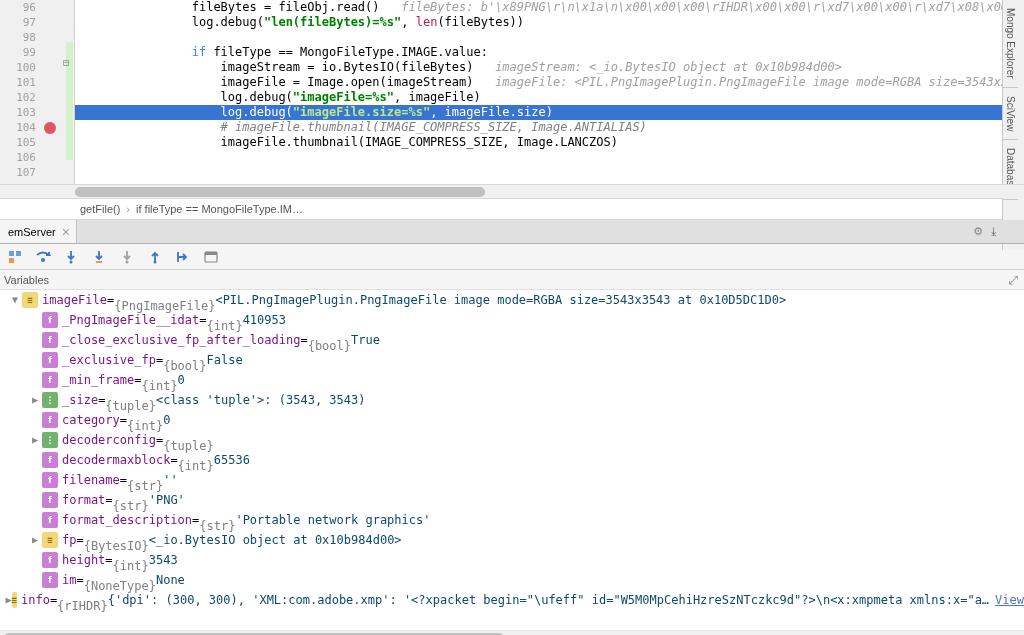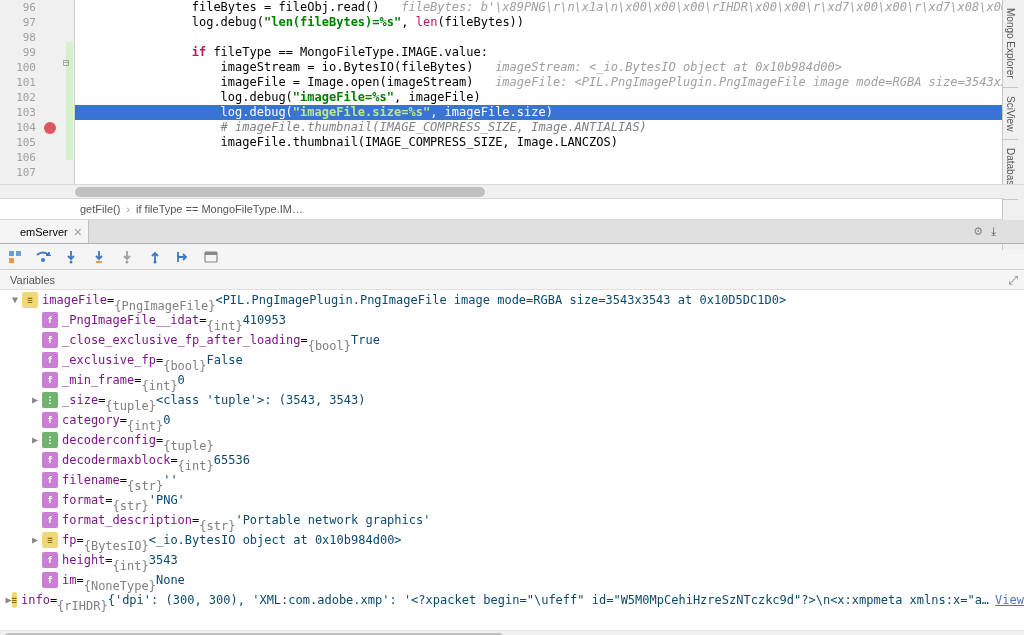--- a/index.html
+++ b/index.html
@@ -12,43 +12,43 @@
     .gutter-marks { position: absolute; left: 40px; top: 0; width: 35px; }
     .breakpoint { position: absolute; width: 12px; height: 12px; background: #db5860; border-radius: 50%; left: 4px; }
     .fold-bar { position: absolute; left: 66px; top: 42px; width: 7px; height: 118px; background: #d4f2c9; }
     .fold-icon { position: absolute; left: 63px; top: 57px; width: 12px; height: 12px; font-size: 10px; color: #888; }
     
     .code { flex: 1; position: relative; line-height: 15px; font-size: 12px; color: #000; overflow: hidden; }
     .code-line { height: 15px; white-space: pre; padding-left: 30px; }
     .code-line.highlighted { background: #3874d1; color: #fff; }
     .code-line.highlighted .str { color: #b9e88b; }
     .code-line.highlighted .kw, .code-line.highlighted .num, .code-line.highlighted .id { color: #fff; }
-    .kw { color: #be185d; font-weight: bold; }
+    .kw { color: #3b82f6; font-weight: normal; }
     .str { color: #008000; font-weight: bold; }
     .id { color: #000; }
     .builtin { color: #be185d; }
     .hint { color: #a0a0a0; font-style: italic; }
     .comment { color: #808080; font-style: italic; }
     
     .hscroll { height: 14px; background: #f0f0f0; border-top: 1px solid #d8d8d8; position: relative; }
     .hscroll-thumb { position: absolute; left: 75px; top: 2px; height: 10px; width: 410px; background: #c0c0c0; border-radius: 5px; }
     
     .breadcrumb { height: 22px; background: #fff; border-top: 1px solid #d8d8d8; border-bottom: 1px solid #d8d8d8; display: flex; align-items: center; padding-left: 80px; font-size: 11px; color: #555; font-family: -apple-system, sans-serif; }
     .breadcrumb .sep { margin: 0 6px; color: #999; }
     
     .tab-bar { height: 24px; background: #e0e0e0; border-bottom: 1px solid #b0b0b0; display: flex; align-items: center; position: relative; font-family: -apple-system, sans-serif; font-size: 11px; }
-    .tab { background: #f5f5f5; border-right: 1px solid #c0c0c0; height: 100%; display: flex; align-items: center; padding: 0 6px 0 20px; }
+    .tab { background: #f5f5f5; border-right: 1px solid #c0c0c0; height: 100%; display: flex; align-items: center; padding: 0 6px 0 8px; }
     .tab-close { margin-left: 6px; color: #999; font-size: 14px; cursor: pointer; }
     .tab-tools { position: absolute; right: 28px; display: flex; gap: 8px; align-items: center; }
     
     .toolbar { height: 26px; background: #f5f5f5; border-bottom: 1px solid #d0d0d0; display: flex; align-items: center; padding-left: 4px; gap: 6px; }
     .toolbar svg { width: 16px; height: 16px; }
     .toolbar-btn { width: 22px; height: 22px; display: flex; align-items: center; justify-content: center; cursor: pointer; }
     
-    .variables-header { height: 20px; background: #f5f5f5; border-bottom: 1px solid #e0e0e0; padding-left: 10px; font-family: -apple-system, sans-serif; font-size: 11px; color: #555; display: flex; align-items: center; position: relative; }
+    .variables-header { height: 20px; background: #f5f5f5; border-bottom: 1px solid #e0e0e0; padding-left: 4px; font-family: -apple-system, sans-serif; font-size: 11px; color: #555; display: flex; align-items: center; position: relative; }
     .var-expand { position: absolute; right: 6px; font-size: 12px; color: #888; }
     
     .variables { background: #fff; overflow: auto; height: 340px; font-size: 12px; line-height: 20px; }
     .var-row { display: flex; align-items: center; height: 20px; white-space: nowrap; }
     .var-indent { display: inline-block; }
     .expand-arrow { width: 14px; display: inline-block; text-align: center; color: #888; font-size: 10px; cursor: pointer; }
     .var-icon { width: 16px; height: 16px; display: inline-flex; align-items: center; justify-content: center; margin-right: 4px; font-size: 9px; font-weight: bold; }
     .icon-obj { background: #f0d87a; color: #8a6d00; border-radius: 2px; }
     .icon-field { background: #c97fd4; color: #fff; border-radius: 2px; }
     .icon-list { background: #6fb36f; color: #fff; border-radius: 2px; }

